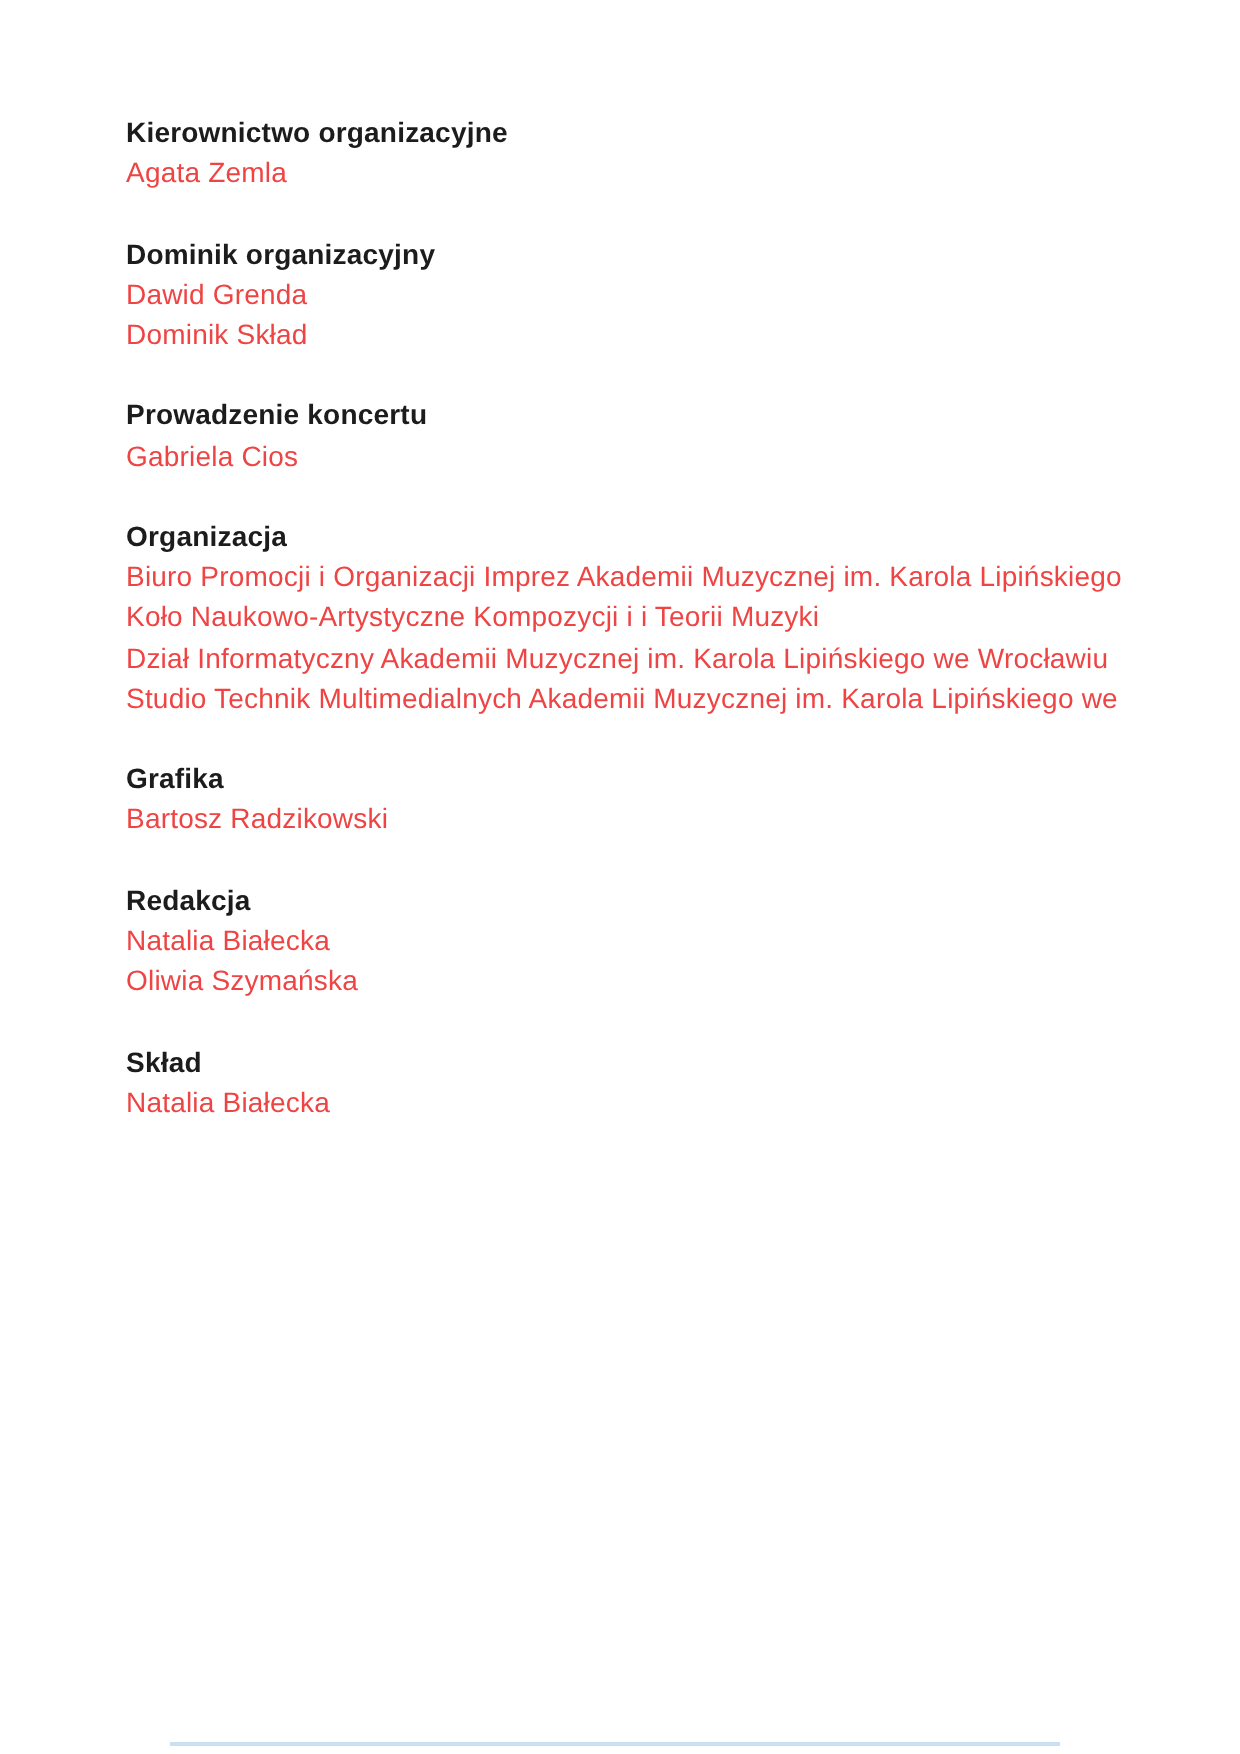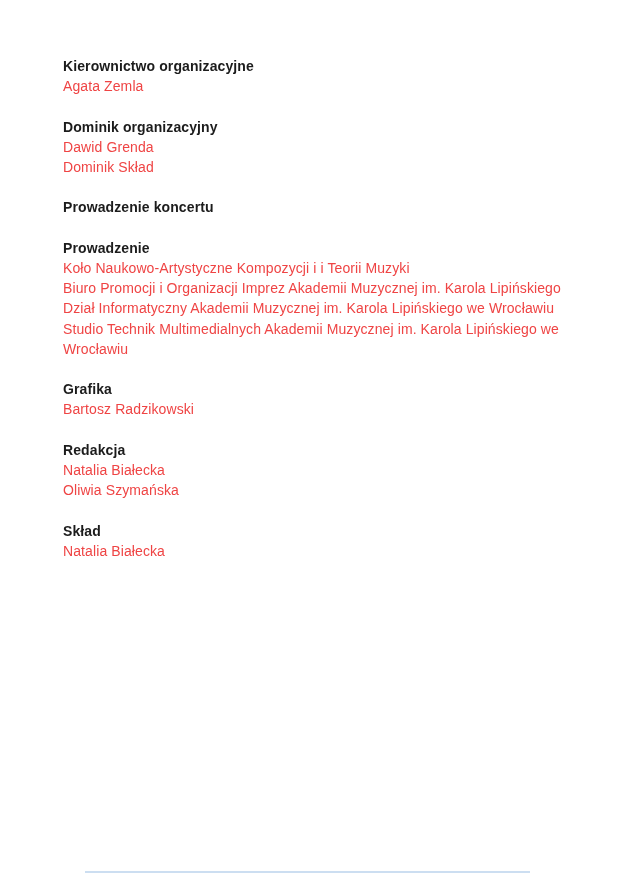--- a/index.html
+++ b/index.html
@@ -61,29 +61,29 @@
     </div>
 
     <div class="section">
       <div class="section-heading">Dominik organizacyjny</div>
       <p class="credit-line">Dawid Grenda</p>
       <p class="credit-line">Dominik Skład</p>
     </div>
 
     <div class="section">
       <div class="section-heading">Prowadzenie koncertu</div>
+      <p class="credit-line">Gabriela Cios</p>
     </div>
 
     <div class="section">
-      <div class="section-heading">Prowadzenie</div>
+      <div class="section-heading">Organizacja</div>
+      <p class="credit-line">Biuro Promocji i Organizacji Imprez Akademii Muzycznej im. Karola Lipińskiego</p>
       <p class="credit-line">Koło Naukowo-Artystyczne Kompozycji i i Teorii Muzyki</p>
-      <p class="credit-line">Biuro Promocji i Organizacji Imprez Akademii Muzycznej im. Karola Lipińskiego</p>
       <p class="credit-line">Dział Informatyczny Akademii Muzycznej im. Karola Lipińskiego we Wrocławiu</p>
       <p class="credit-line">Studio Technik Multimedialnych Akademii Muzycznej im. Karola Lipińskiego we</p>
-      <p class="credit-line">Wrocławiu</p>
     </div>
 
     <div class="section">
       <div class="section-heading">Grafika</div>
       <p class="credit-line">Bartosz Radzikowski</p>
     </div>
 
     <div class="section">
       <div class="section-heading">Redakcja</div>
       <p class="credit-line">Natalia Białecka</p>

